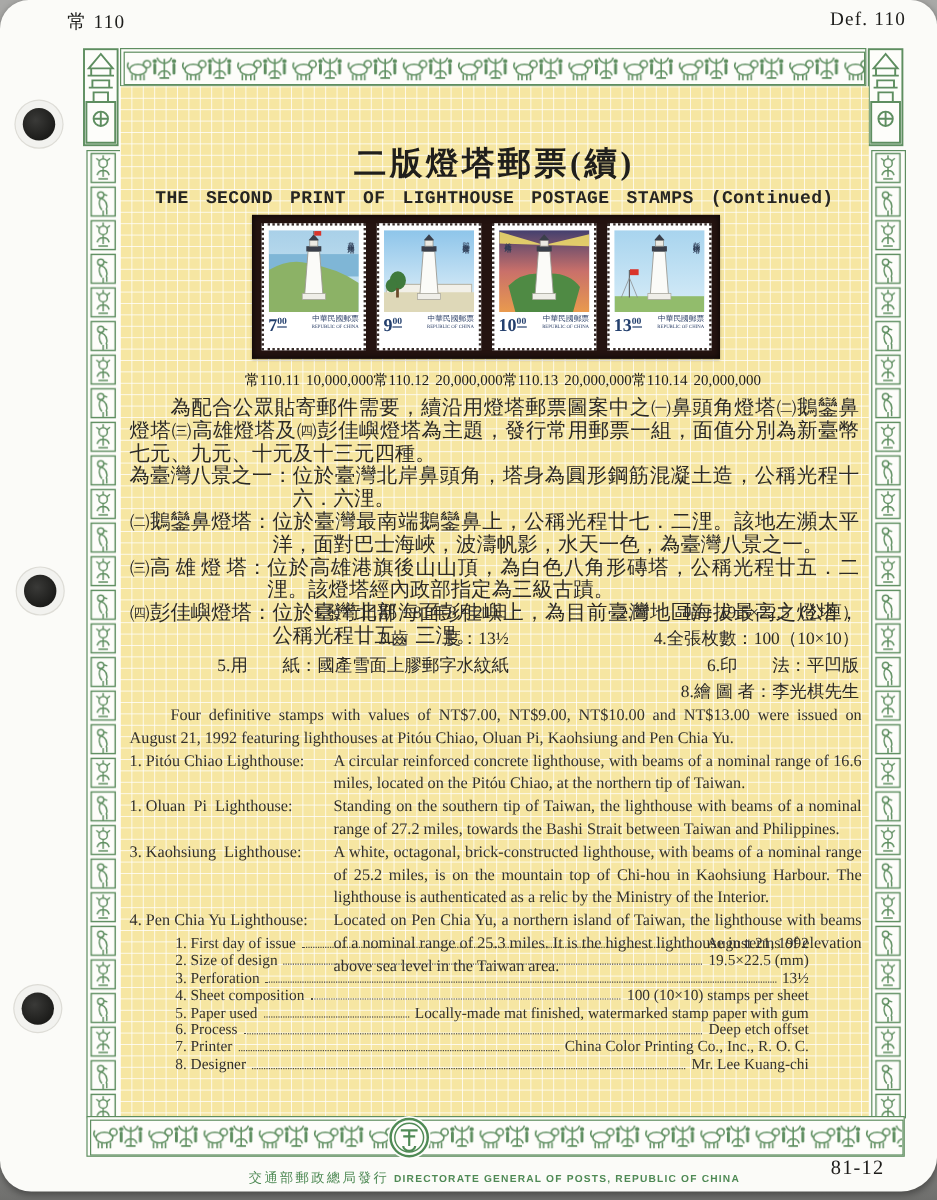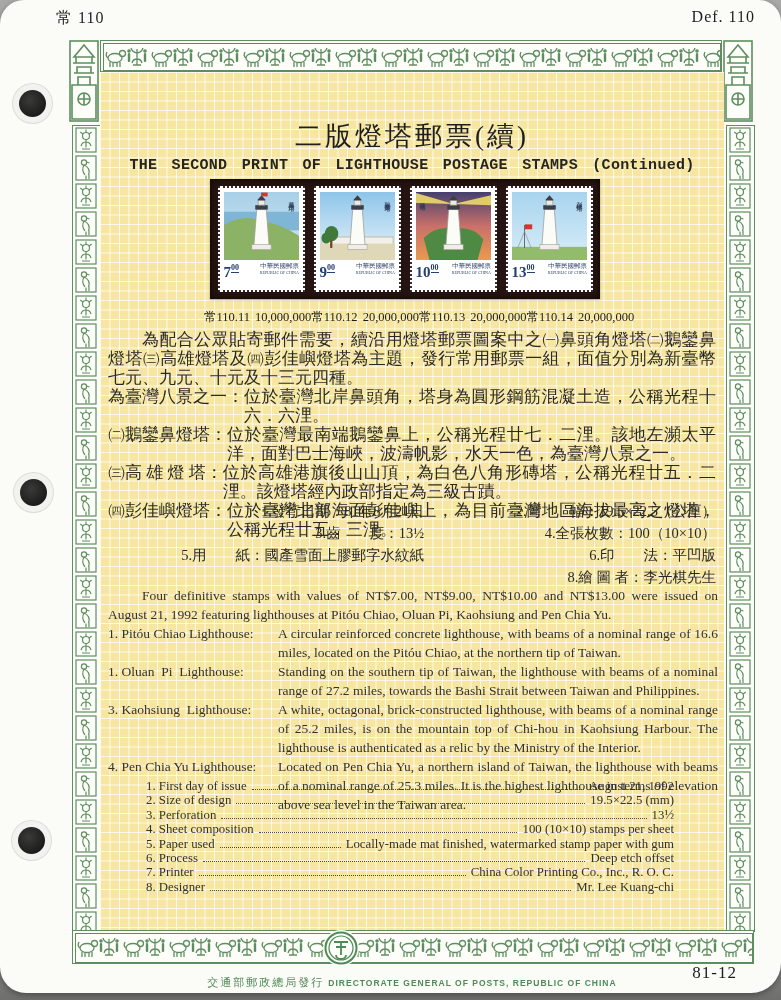--- a/index.html
+++ b/index.html
@@ -34,21 +34,21 @@
   .panel{
     position:absolute;left:100px;top:72px;width:624px;height:858px;
     background-color:var(--panel-yellow,#f6e6a2);
     background-image:
       linear-gradient(to right,rgba(255,255,255,.8) 1px,transparent 1px),
       linear-gradient(to bottom,rgba(255,255,255,.8) 1px,transparent 1px);
     background-size:9.5px 9.5px;
     overflow:hidden;
   }
   .title-zh{position:absolute;left:0;top:46px;width:100%;text-align:center;
-    font-size:27px;font-weight:400;letter-spacing:3px;color:#1f1e1c;}
+    font-size:27px;font-weight:700;letter-spacing:3px;color:#1f1e1c;}
   .title-en{position:absolute;left:0;top:85px;width:100%;text-align:center;
     font-size:15px;font-weight:700;word-spacing:5px;letter-spacing:.3px;color:#262521;font-family:Liberation Mono, monospace;}
   
   .stamp-frame{position:absolute;left:110px;top:107px;width:390px;height:120px;
     background:var(--frame-dark,#241310);box-shadow:inset 0 0 6px rgba(0,0,0,.8),0 1px 2px rgba(0,0,0,.3);
     display:flex;align-items:center;justify-content:center;gap:9px;padding:0 4px;box-sizing:border-box;}
   .stamp{position:relative;width:87px;height:106px;background:#fff;
     border:2.5px dotted rgba(22,9,5,.85);box-sizing:border-box;padding:4px 4px 2px;}
   .stamp-art{position:relative;width:100%;height:68px;overflow:hidden;background:#bcd9ec;}
   .stamp-art svg{position:absolute;left:0;top:0;width:100%;height:100%;}

